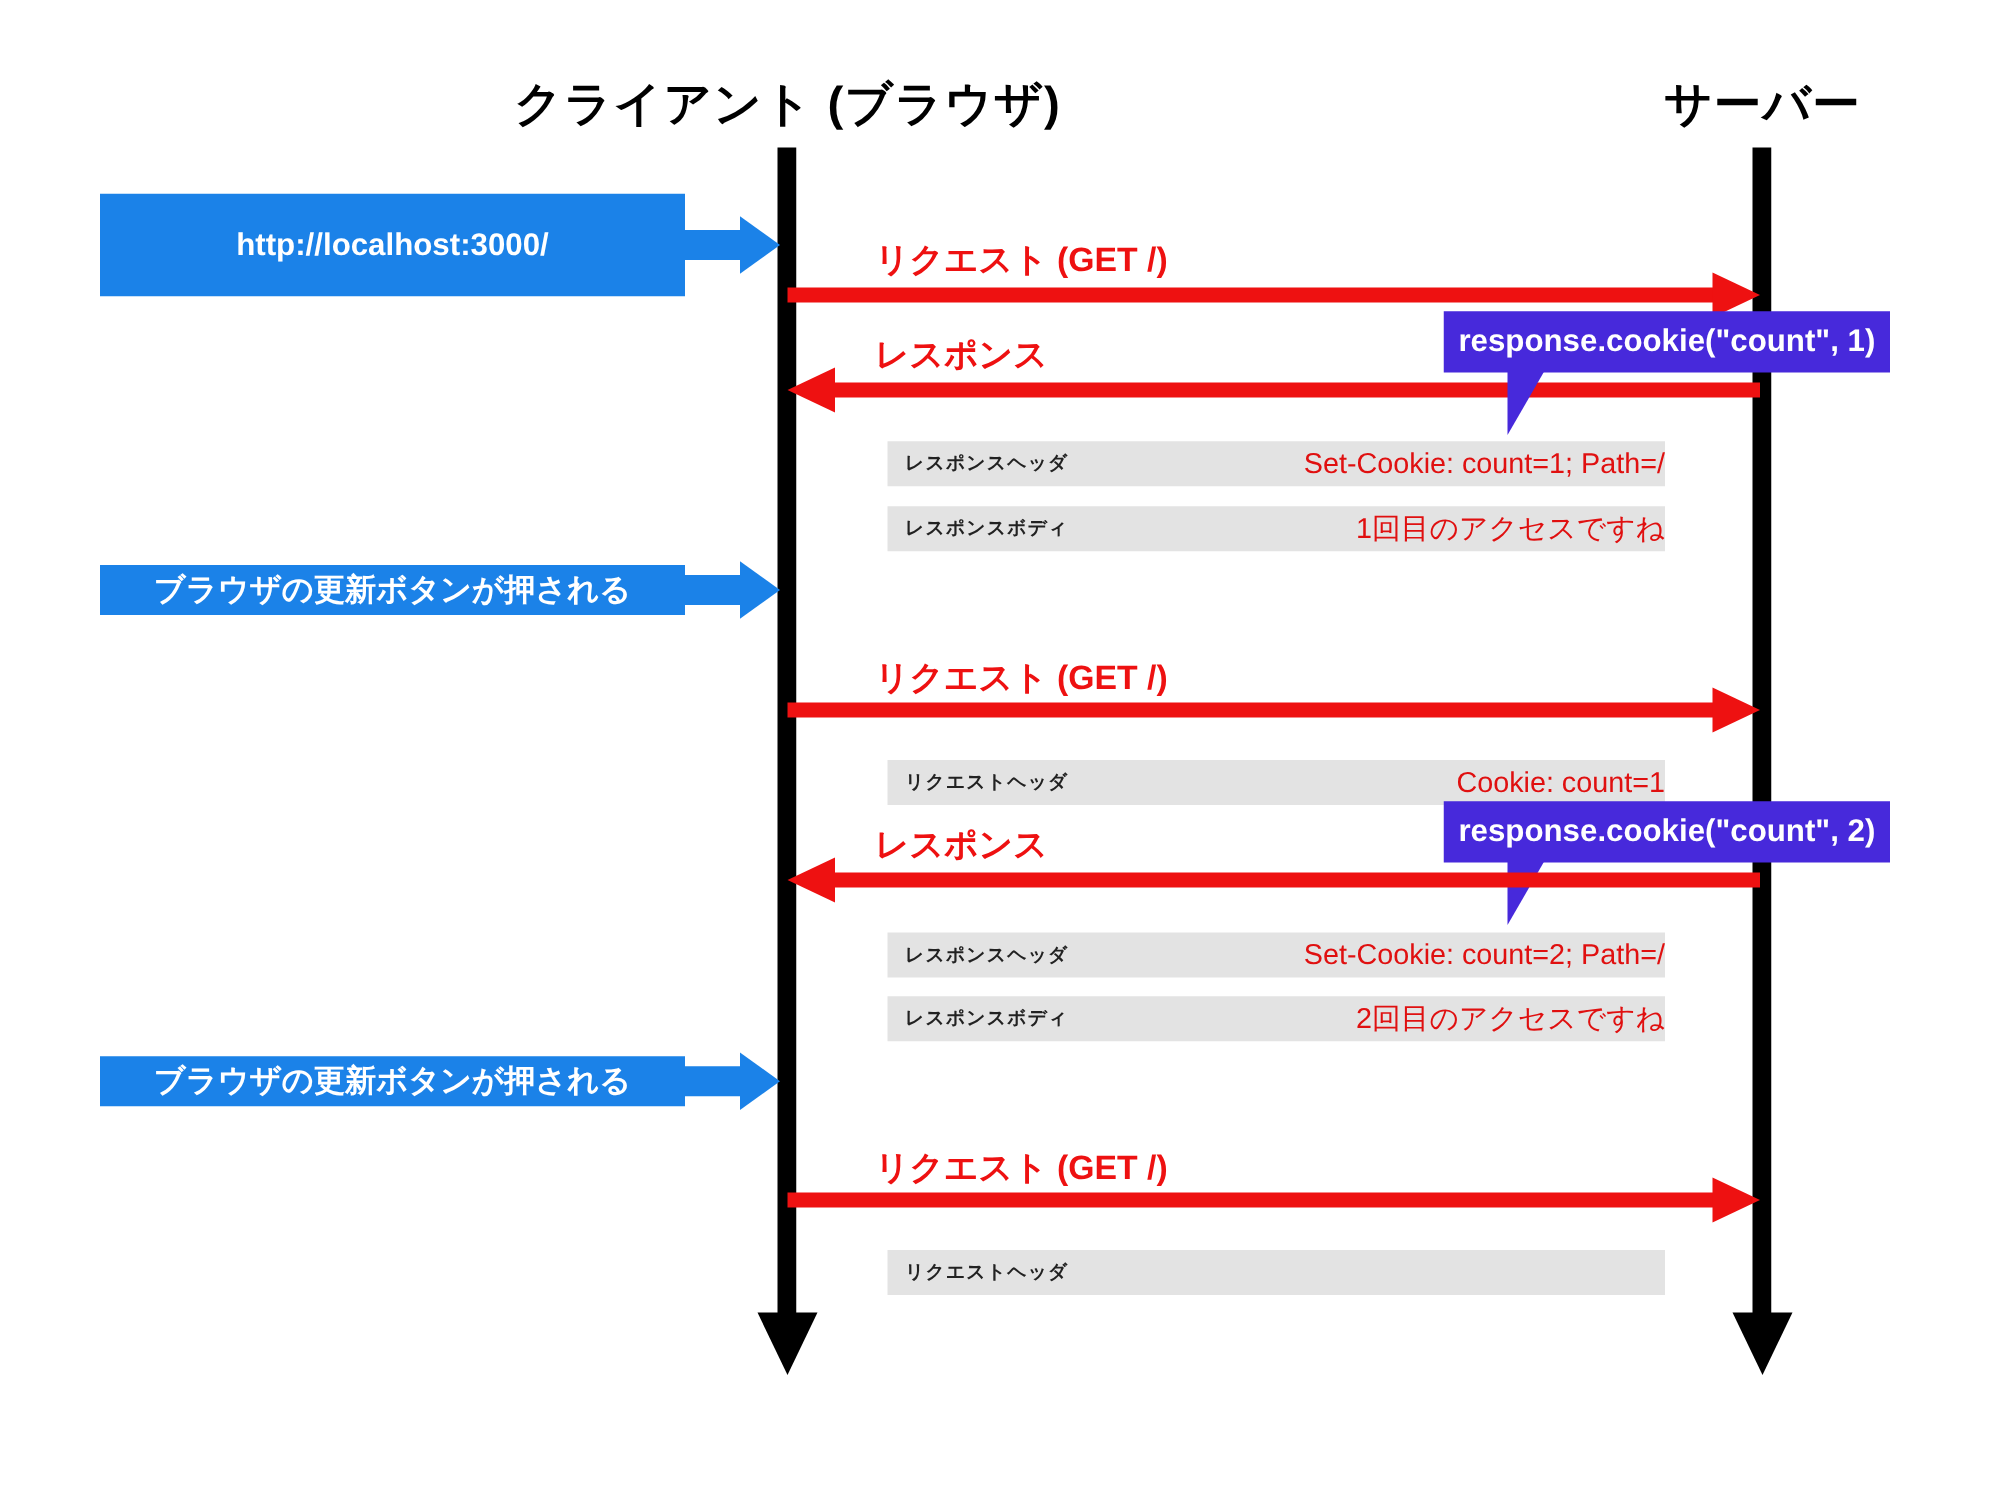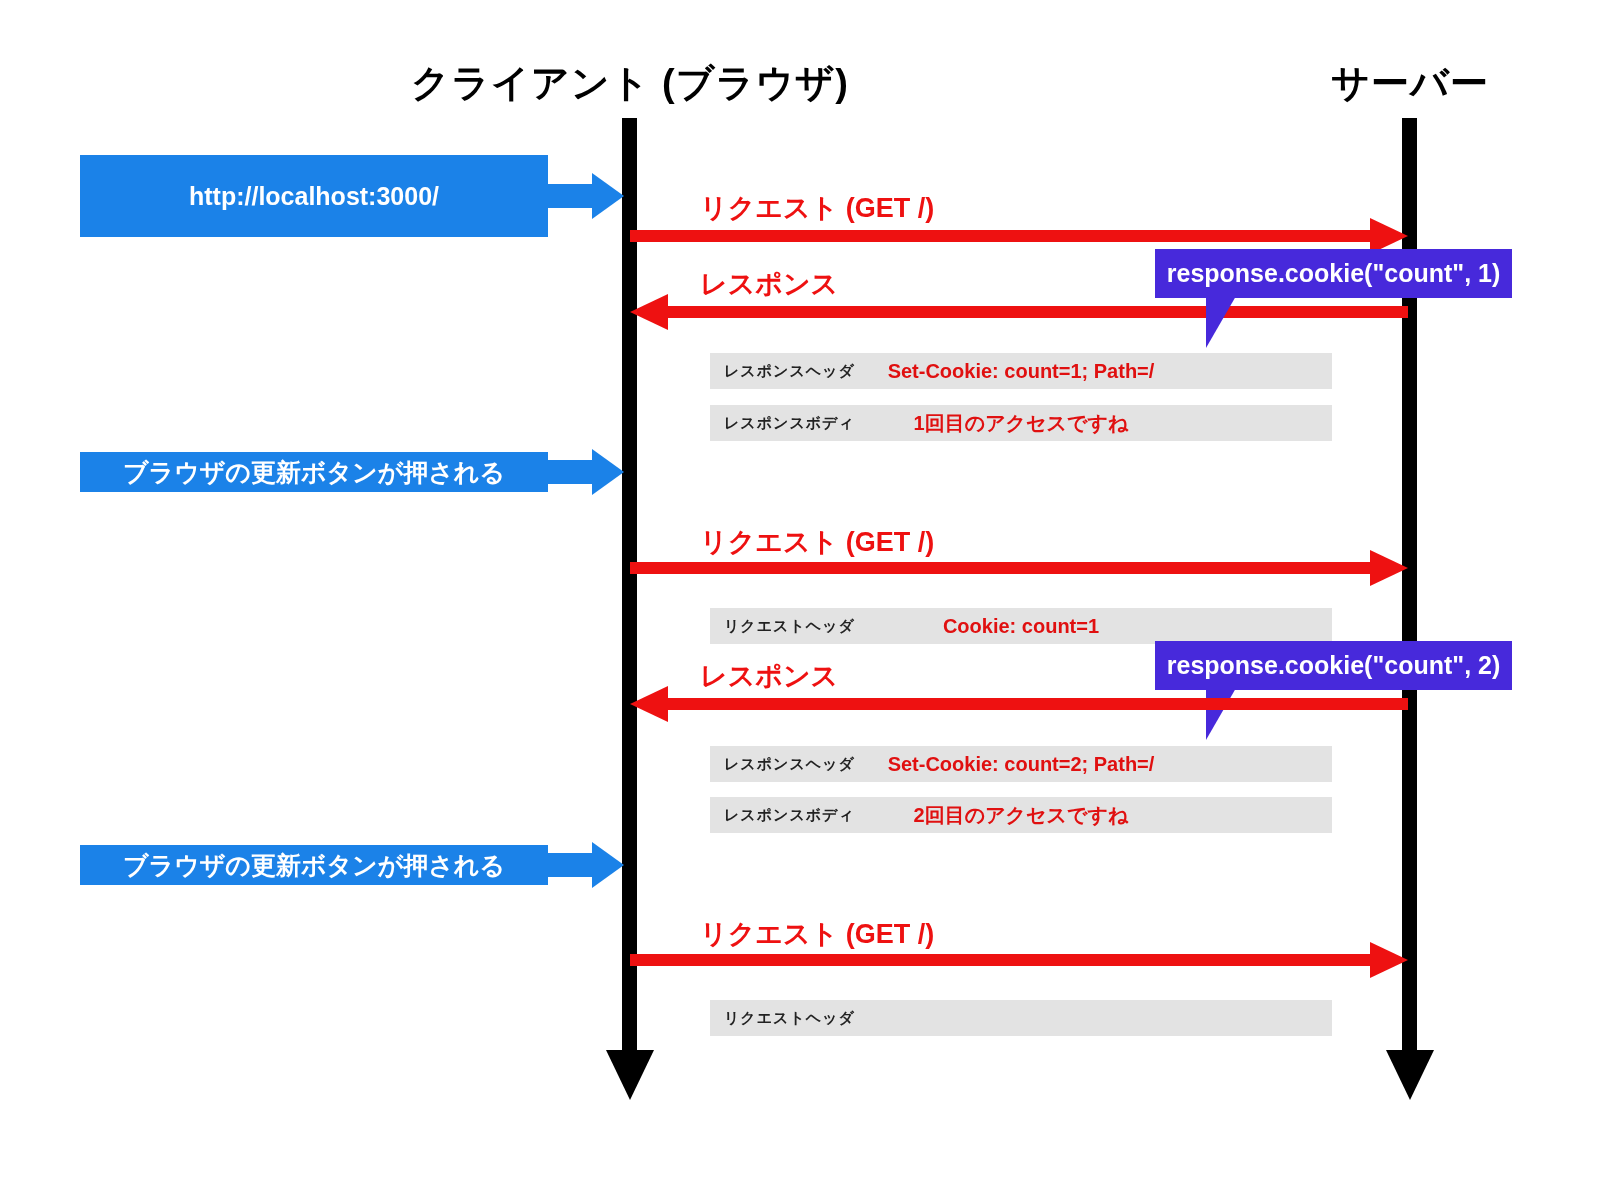--- a/index.html
+++ b/index.html
@@ -51,21 +51,21 @@
     position:absolute;width:0;height:0;
     border-top:52px solid #4729db;border-right:30px solid transparent;
   }
   .detail-row{position:absolute;left:710px;width:622px;height:36px;background:#e3e3e3;margin-top:18px;}
   .row-header{
     position:absolute;left:14px;top:50%;transform:translateY(-50%);
     font-size:15px;font-weight:bold;color:#222;letter-spacing:1px;
   }
   .row-value{
     position:absolute;left:0;right:0;top:50%;transform:translateY(-50%);
-    text-align:center;color:#e01010;font-weight:bold;font-size:20px;
+    text-align:right;color:#e01010;font-weight:normal;font-size:23px;
   }
 </style>
 </head>
 <body>
 
 <div class="canvas">
 
   <div class="actor-title" style="left:300px;top:58px;width:660px;">クライアント (ブラウザ)</div>
   <div class="actor-title" style="left:1250px;top:58px;width:320px;">サーバー</div>
 

